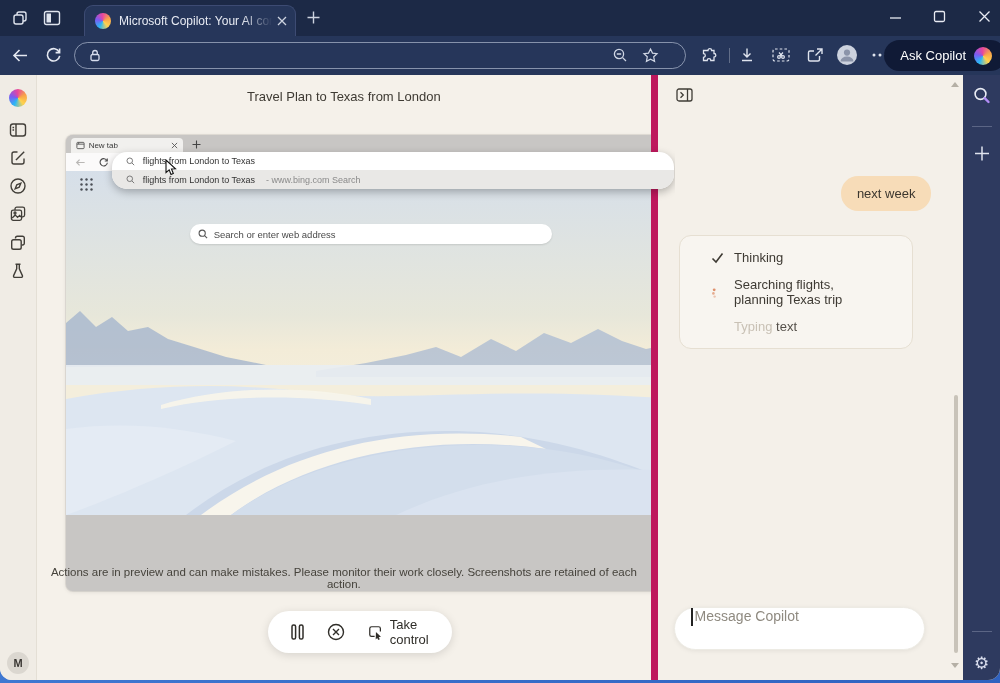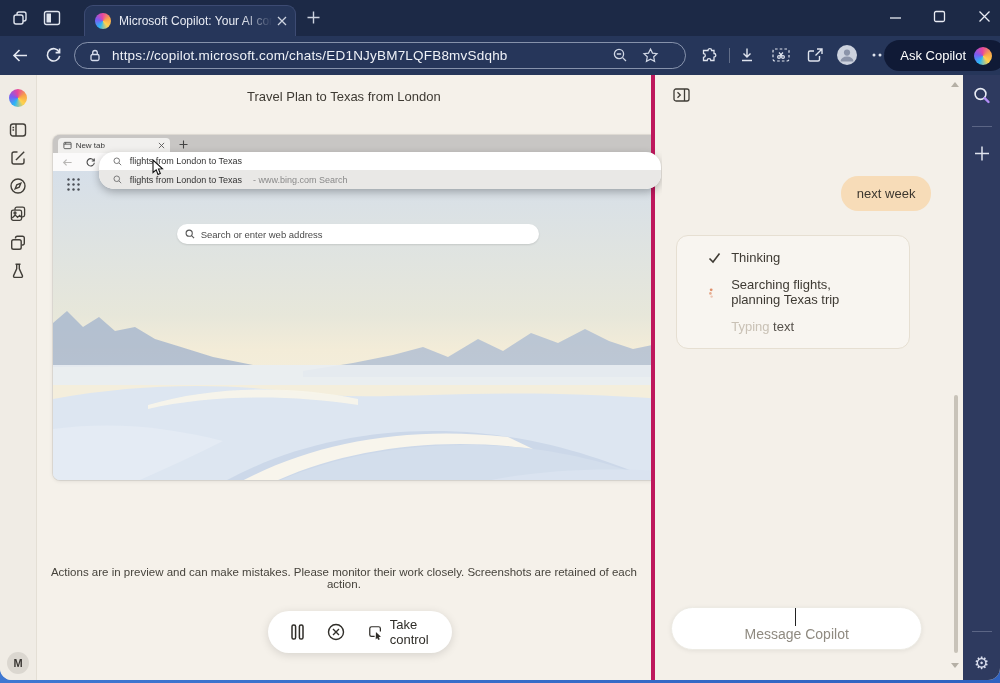--- a/index.html
+++ b/index.html
@@ -25,31 +25,31 @@
   .url-pill { position:absolute; left:74px; top:6px; width:612px; height:27px; border:1px solid rgba(214,222,238,.55);
     border-radius:14px; display:flex; align-items:center; color:#eef1f7; }
   .url-text { font-size:13.5px; letter-spacing:.2px; }
   .ask-pill { position:absolute; right:-6px; top:4px; height:31px; padding:0 14px 0 16px; background:#101a36;
     border-radius:16px; display:flex; align-items:center; gap:8px; color:#fff; font-size:13px; }
 
   
   .app { position:absolute; left:0; top:75px; width:1000px; height:605px; display:flex; }
   .left-rail { width:38px; background:#f0ece5; border-right:1px solid #e4dfd5; position:relative; }
   .main { width:638px; background:#f5f1ea; position:relative; }
-  .chat { width:324px; background:#f4f0e9; border-left:4px solid #be185d; position:relative; }
+  .chat { width:324px; background:#f4f0e9; border-left:7px solid #be185d; position:relative; }
   .right-rail { width:38px; background:#2e3a5f; position:relative; }
   .rail-icon { position:absolute; left:50%; transform:translateX(-50%); color:#413e38; }
   .right-rail .rail-icon { color:#d9dded; }
 
   .avatar-m { position:absolute; left:7px; top:577px; width:22px; height:22px; border-radius:50%;
     background:#dbd7d0; color:#3a3733; font-size:11px; font-weight:bold; display:flex; align-items:center; justify-content:center; }
 
   
   .page-title { position:absolute; top:14px; left:0; width:100%; text-align:center; font-size:13px; color:#3e3a33; }
-  .vm { position:absolute; left:16px; top:60px; width:609px; height:345px; border-radius:7px; overflow:hidden;
+  .vm { position:absolute; left:29px; top:60px; width:609px; height:456px; border-radius:7px; overflow:hidden;
     box-shadow:0 0 0 1px rgba(0,0,0,.07), 0 1px 4px rgba(0,0,0,.10); background:#c8c6c4; }
   .vm-tabstrip { position:relative; height:18px; background:#c8c6c4; }
   .vm-tab { position:absolute; left:5px; top:3px; width:112px; height:15px; background:#f1f0ee;
     border-radius:4px 4px 0 0; display:flex; align-items:center; padding:0 5px; gap:4px; }
   .vm-tab-label { font-size:8px; color:#3a3a3a; flex:1; }
   .vm-toolbar { position:relative; height:18px; background:#fbfafa; display:flex; align-items:center; }
   .vm-content { position:relative; height:344px; overflow:hidden; }
   .vm-search { position:absolute; left:124px; top:53px; width:362px; height:20px; background:#fff; border-radius:10px;
     display:flex; align-items:center; padding:0 8px; gap:6px; box-shadow:0 1px 2px rgba(0,0,0,.12); }
   .vm-search-text { font-size:9.5px; color:#4a4a4a; }
@@ -70,21 +70,21 @@
   .panel-toggle { position:absolute; left:18px; top:12px; color:#3f3c36; }
   .user-chip { position:absolute; right:32px; top:101px; background:#f7dcb8; border-radius:17px;
     padding:10px 16px; font-size:13px; color:#3c372f; }
   .task-card { position:absolute; left:21px; top:160px; width:234px; border:1px solid #e6dfd2; border-radius:12px;
     background:rgba(252,250,245,.55); padding:8px 16px; }
   .task-row { display:flex; align-items:center; gap:10px; padding:6px 14px; font-size:13px; color:#3e3a33; }
   .task-icon { width:14px; flex:0 0 14px; display:flex; align-items:center; justify-content:center; }
   .typing-prefix { color:#c9c1b5; }
   .typing-suffix { color:#55504a; }
   .msg-input { position:absolute; left:16px; top:532px; width:251px; height:43px; background:#fff; border:1px solid #edebe4;
-    border-radius:22px; box-shadow:0 1px 5px rgba(0,0,0,.07); display:flex; align-items:center; padding:0 16px;flex-direction:column; }
+    border-radius:22px; box-shadow:0 1px 5px rgba(0,0,0,.07); display:flex; align-items:flex-start; padding:0 16px; }
   .caret { width:1.5px; height:18px; background:#222; margin-right:2px; }
   .msg-placeholder { font-size:14px; color:#8f8a80; }
   .scroll-arrow { position:absolute; right:4px; width:0; height:0; border-left:4px solid transparent; border-right:4px solid transparent; }
   .scroll-up { top:7px; border-bottom:5px solid #b5b0a6; }
   .scroll-down { top:588px; border-top:5px solid #b5b0a6; }
   .scroll-thumb { position:absolute; right:5px; top:320px; width:4px; height:258px; background:#c8c3b9; border-radius:2px; }
 
   .rail-divider { position:absolute; left:50%; transform:translateX(-50%); width:20px; height:1px; background:#5b6585; }
   .gear-glyph { font-size:17px; line-height:1; color:#ccd2e2; font-family:"DejaVu Sans",sans-serif; }
 
@@ -151,21 +151,20 @@
           <polyline points="15.6,2.6 15.6,6.6 11.6,6.6"></polyline>
       </svg>
     </div>
     <div class="url-pill">
       <span style="margin:0 10px 0 13px">
         <svg width="14" height="15" viewBox="0 0 14 15" fill="none" stroke="#d7dded" stroke-width="1.3">
           <rect x="3" y="6.5" width="8" height="6" rx="1.5"></rect>
             <path d="M4.7 6.5 V4.8 a2.3 2.3 0 0 1 4.6 0 V6.5"></path>
         </svg>
       </span>
-      <span class="url-text">https://copilot.microsoft.com/chats/ED1NJyBM7LQFB8mvSdqhb</span>
       <span style="position:absolute;right:56px">
         <svg width="17" height="17" viewBox="0 0 17 17" fill="none" stroke="#cfd6e4" stroke-width="1.3">
           <circle cx="7" cy="7" r="4.6"></circle>
             <path d="M10.6 10.6 L14 14 M4.8 7 h4.4"></path>
         </svg>
       </span>
       <span style="position:absolute;right:26px">
         <svg width="17" height="17" viewBox="0 0 18 18" fill="none" stroke="#cfd6e4" stroke-width="1.3">
           <path d="M9 2.2 l2.1 4.3 4.8.6 -3.5 3.3 .9 4.7 L9 12.8 4.7 15.1 l.9-4.7 L2.1 7.1 l4.8-.6 z"></path>
         </svg>

